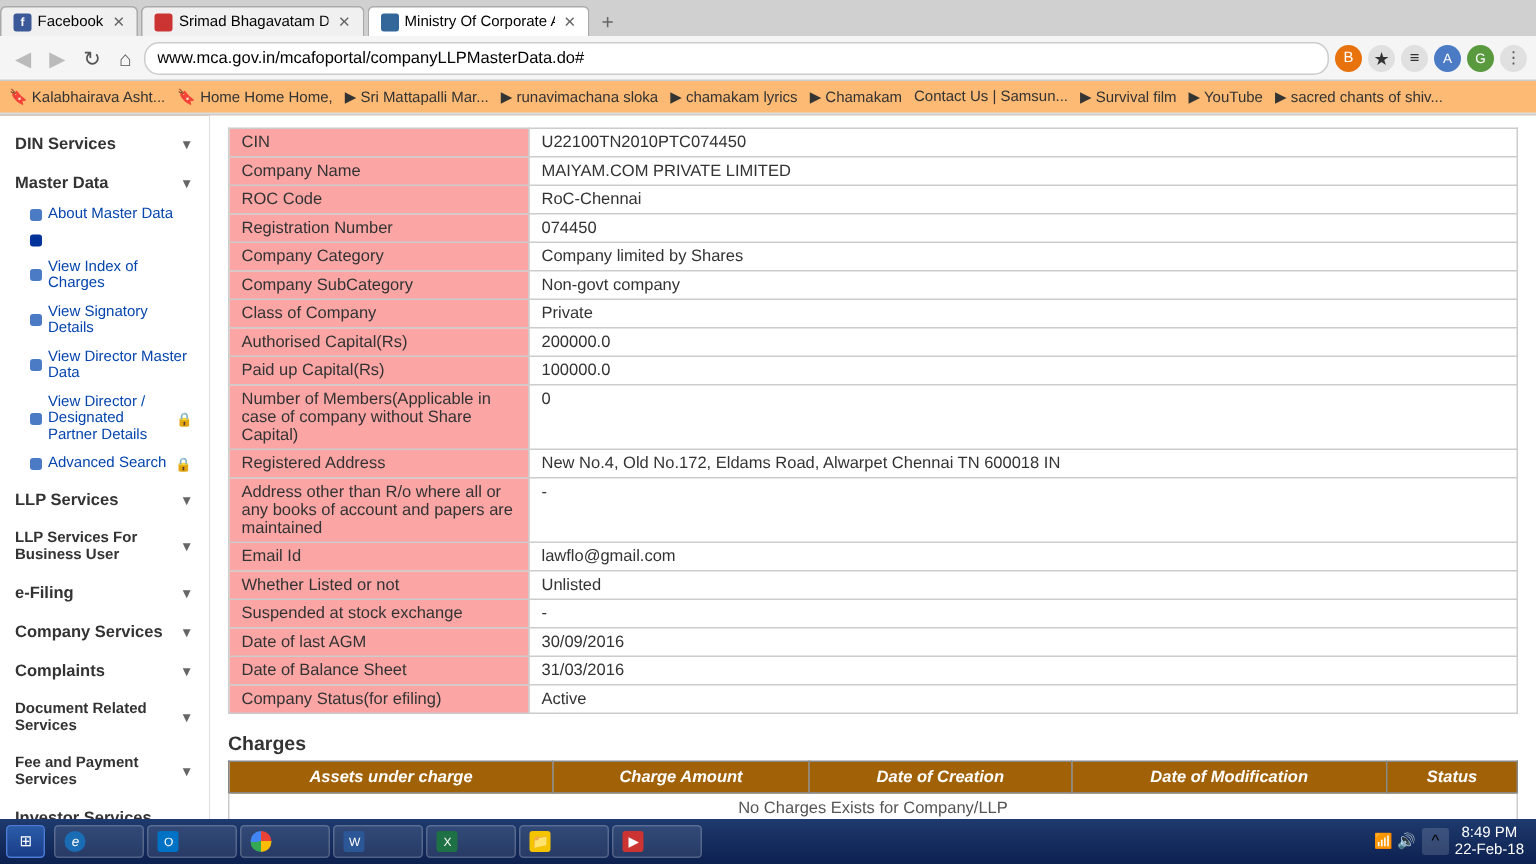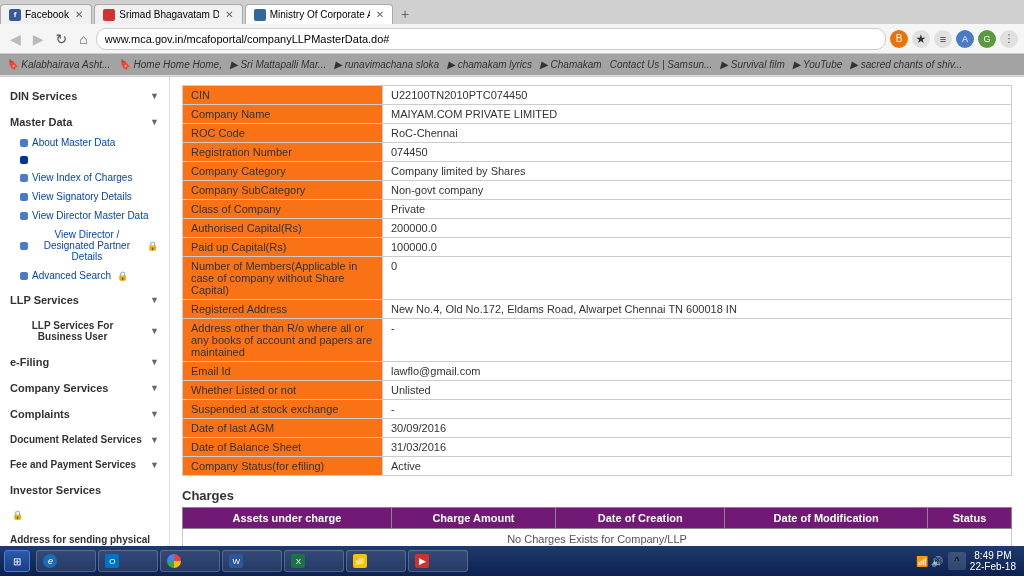--- a/index.html
+++ b/index.html
@@ -17,51 +17,51 @@
     .nav-bar { display: flex; align-items: center; padding: 3px 6px; background: #f5f5f5; border-bottom: 1px solid #ccc; height: 30px; gap: 4px; }
     .nav-btn { background: none; border: none; cursor: pointer; color: #555; font-size: 14px; padding: 2px 4px; }
     .nav-btn:disabled { color: #bbb; cursor: default; }
     .address-bar { flex: 1; height: 22px; border: 1px solid #ccc; border-radius: 10px; padding: 2px 8px; font-size: 11px; background: #fff; }
     .nav-icons { display: flex; gap: 4px; align-items: center; }
     .nav-icon { width: 18px; height: 18px; border-radius: 50%; display: flex; align-items: center; justify-content: center; font-size: 10px; cursor: pointer; }
     .nav-icon.orange { background: #e8720c; color: #fff; }
     .nav-icon.blue { background: #4a7bc4; color: #fff; }
     .nav-icon.green { background: #5a9a3f; color: #fff; }
 
-    .bookmarks-bar { display: flex; align-items: center; padding: 2px 6px; background: #a3a3a3; border-bottom: 1px solid #ddd; height: 22px; gap: 8px; overflow: hidden; font-style: italic; }
+    .bookmarks-bar { display: flex; align-items: center; padding: 2px 6px; background: #fdba74; border-bottom: 1px solid #ddd; height: 22px; gap: 8px; overflow: hidden; }
     .bookmark { font-size: 10px; color: #333; cursor: pointer; white-space: nowrap; display: flex; align-items: center; gap: 2px; }
 
     
     .main-content { display: flex; height: calc(576px - 76px); }
 
     
-    .sidebar { width: 170px; background: #fff; border-right: 1px solid #ddd; overflow-y: auto; padding: 8px 0; flex-shrink: 0; text-align: center; }
+    .sidebar { width: 140px; background: #fff; border-right: 1px solid #ddd; overflow-y: auto; padding: 8px 0; flex-shrink: 0; }
     .sidebar-section { margin-bottom: 4px; }
     .sidebar-section-header { display: flex; align-items: center; justify-content: space-between; padding: 5px 10px; font-size: 11px; font-weight: bold; color: #333; cursor: pointer; }
     .sidebar-arrow { font-size: 9px; color: #666; }
     .sidebar-item { padding: 4px 10px 4px 20px; font-size: 10px; color: #0645ad; cursor: pointer; display: flex; align-items: center; gap: 4px; }
     .sidebar-item.active { color: #0645ad; font-weight: bold; }
     .sidebar-bullet { width: 8px; height: 8px; border-radius: 2px; flex-shrink: 0; }
     .sidebar-bullet.blue { background: #4a7bc4; }
     .sidebar-bullet.navy { background: #003399; }
     .sidebar-item-text { font-size: 10px; }
     .lock-icon { font-size: 9px; margin-left: 2px; }
 
     
     .content-area { flex: 1; background: #fff; overflow-y: auto; padding: 8px 12px; }
 
     .company-table { width: 100%; border-collapse: collapse; margin-bottom: 12px; border: 1px solid #ccc; }
     .company-table td { padding: 3px 8px; border: 1px solid #ccc; font-size: 11px; vertical-align: top; }
-    .company-table td:first-child { background: #f97316; font-weight: normal; color: #333; width: 200px; }
+    .company-table td:first-child { background: #fca5a5; font-weight: normal; color: #333; width: 200px; }
     .company-table td:last-child { color: #333; }
 
     .section-title { font-size: 13px; font-weight: bold; color: #333; margin: 8px 0 4px 0; }
 
     .charges-table { width: 100%; border-collapse: collapse; margin-bottom: 12px; border: 1px solid #999; }
-    .charges-table th { background: #701a75; color: #fff; padding: 4px 8px; font-size: 11px; border: 1px solid #888; text-align: center; }
+    .charges-table th { background: #a16207; color: #fff; padding: 4px 8px; font-size: 11px; border: 1px solid #888; text-align: center; font-style: italic; }
     .charges-table td { padding: 4px 8px; border: 1px solid #ccc; font-size: 11px; text-align: center; color: #555; }
 
     
     .taskbar { position: fixed; bottom: 0; left: 0; width: 1024px; height: 30px; background: linear-gradient(to bottom, #1e3a6e, #0d2150); display: flex; align-items: center; padding: 0 4px; gap: 2px; z-index: 100; }
     .start-btn { background: linear-gradient(to bottom, #2a5ca8, #1a3c88); border: 1px solid #4a7cd8; border-radius: 3px; color: #fff; font-size: 10px; padding: 2px 8px; cursor: pointer; height: 22px; }
     .taskbar-apps { display: flex; gap: 2px; margin-left: 4px; flex: 1; }
     .taskbar-app { height: 22px; min-width: 60px; border-radius: 3px; display: flex; align-items: center; padding: 0 6px; font-size: 10px; color: #fff; cursor: pointer; border: 1px solid rgba(255,255,255,0.2); background: rgba(255,255,255,0.1); gap: 3px; }
     .taskbar-right { display: flex; align-items: center; gap: 4px; padding-right: 4px; }
     .taskbar-time { color: #fff; font-size: 10px; text-align: center; }
     .taskbar-notify { width: 18px; height: 18px; background: rgba(255,255,255,0.15); border-radius: 2px; display: flex; align-items: center; justify-content: center; cursor: pointer; }

